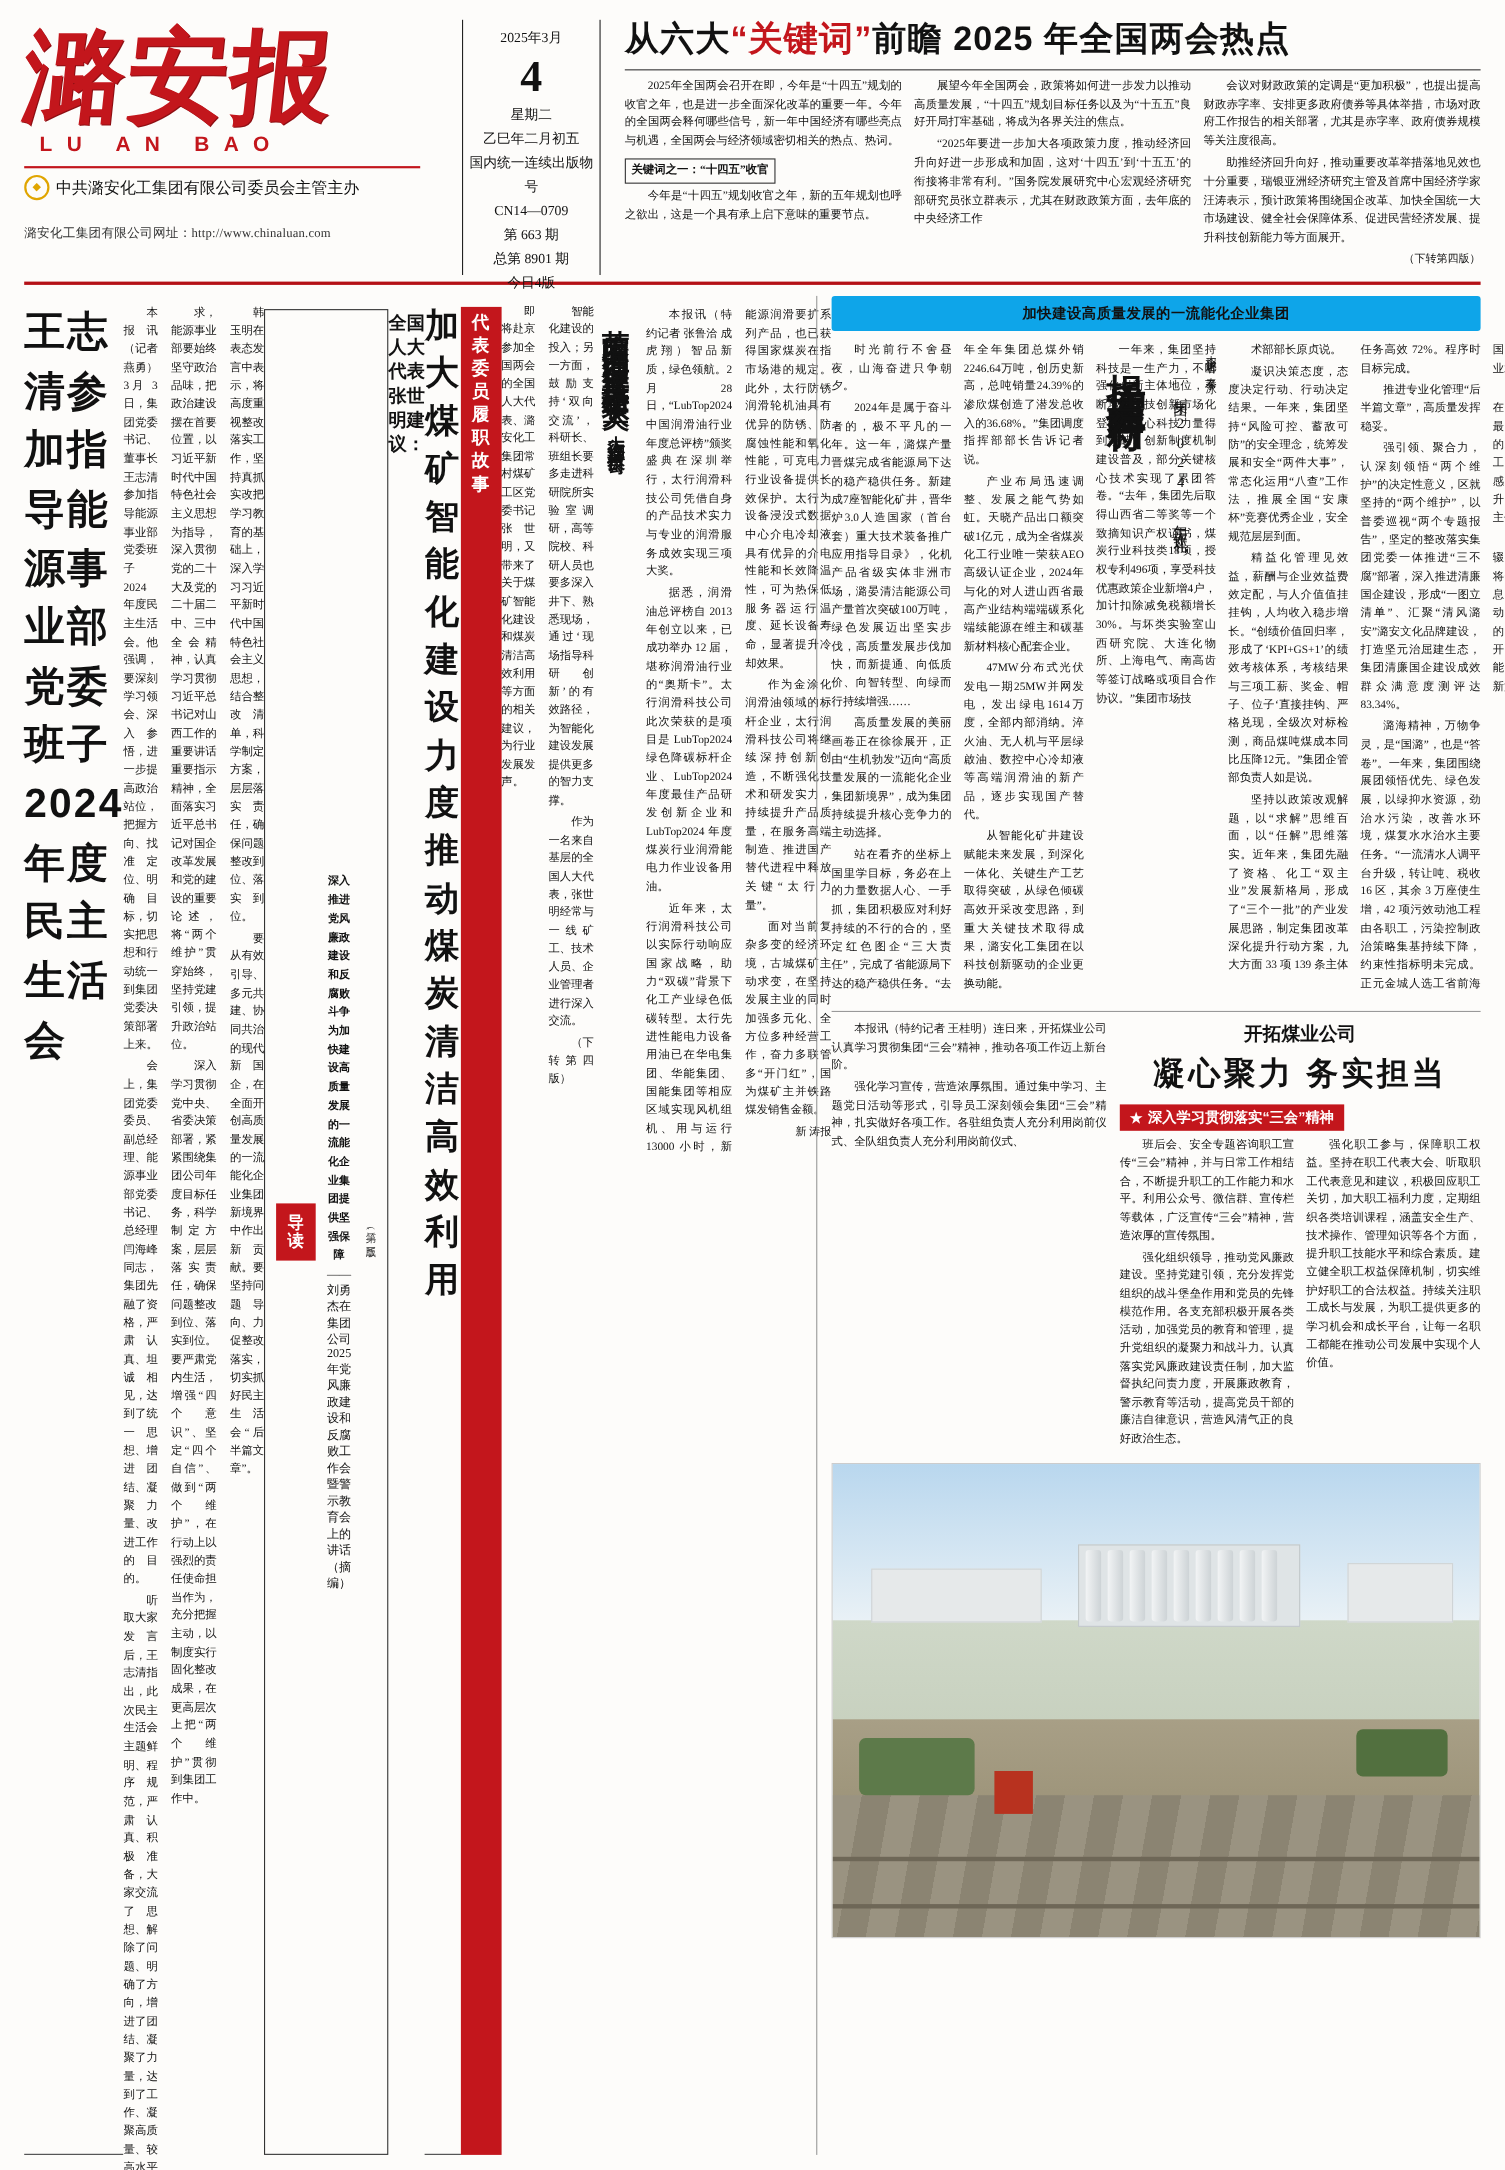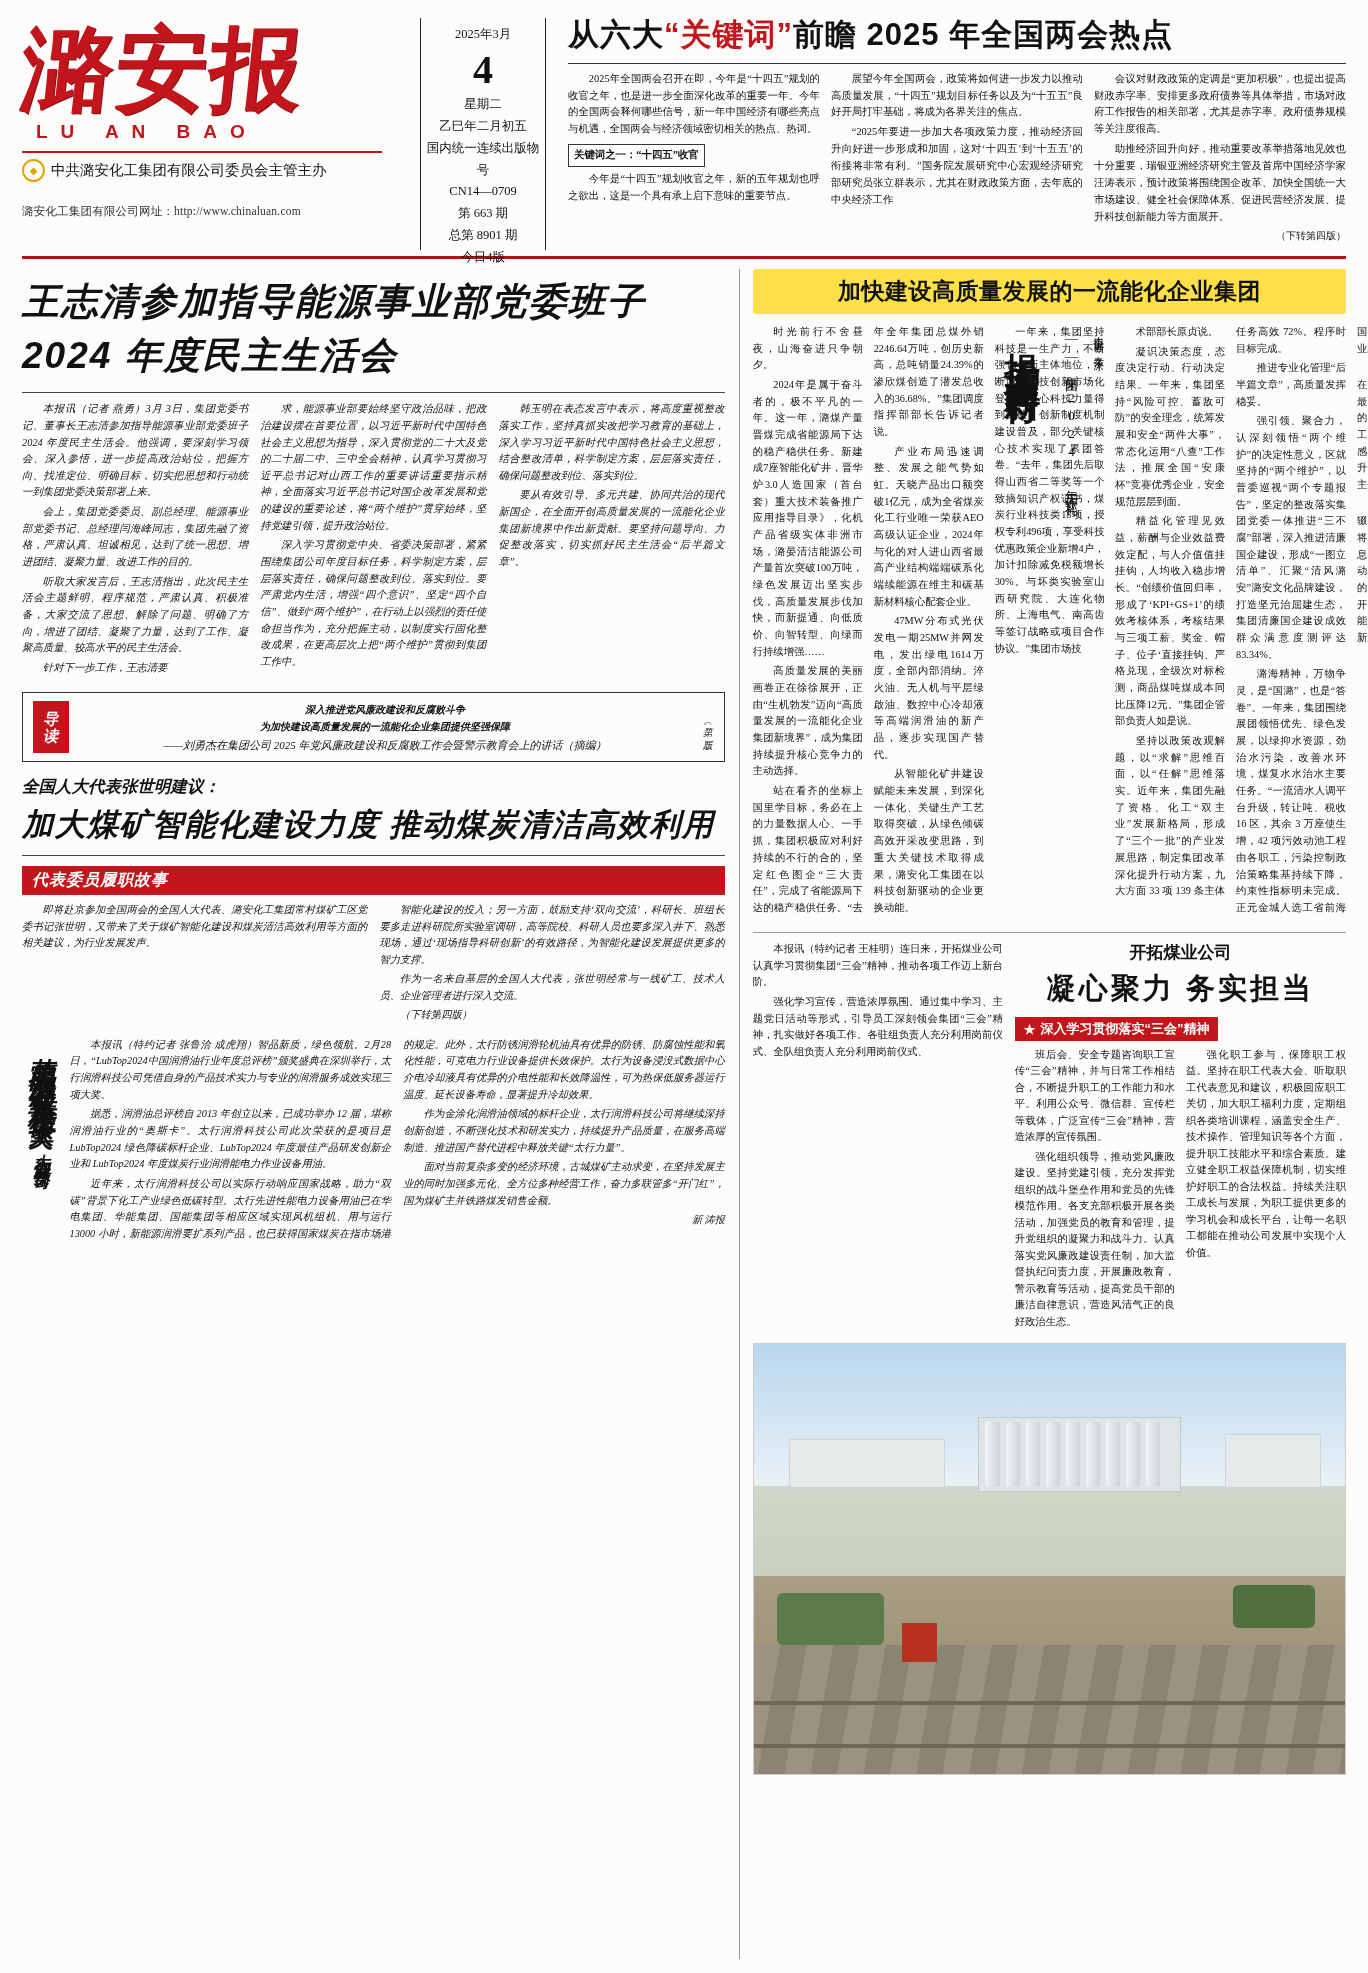--- a/index.html
+++ b/index.html
@@ -53,21 +53,21 @@
   .top-cols .col{flex:1;}
   .top-cols p{margin:0 0 3px 0;text-indent:2em;}
   .kw-box{
     border:1.1px solid #333;display:inline-block;padding:2px 5px;margin:3px 0 4px 0;
     font-size:10.4px;font-weight:bold;
   }
   .sig{text-align:right;font-size:10px;margin-top:2px;}
 
   
   .body-wrap{display:flex;gap:14px;margin-top:10px;height:1690px;}
-  .col-left{width:706px;display:flex;flex-direction:column;font-style:italic;}
+  .col-left{width:706px;display:flex;flex-direction:row;}
   .col-right{width:596px;display:flex;flex-direction:column;border-left:1.2px solid #999;padding-left:13px;}
 
   
   .lead-title{
     font-family:"Liberation Sans",sans-serif;
     font-weight:bold;font-size:37px;line-height:1.45;letter-spacing:2px;
     padding:6px 0 10px 0;border-bottom:1.2px solid #444;
   }
   .lead-body{display:flex;gap:12px;margin-top:8px;font-size:10.4px;line-height:1.6;text-align:justify;}
   .lead-body .col{flex:1;}
@@ -109,22 +109,22 @@
     font-family:"Liberation Sans",sans-serif;font-weight:bold;
     font-size:25px;letter-spacing:4px;line-height:1.5;
     height:420px;
   }
   .vtitle .sm{font-size:16px;letter-spacing:3px;}
   .bl-text{flex:1;font-size:10.3px;line-height:1.62;text-align:justify;columns:2;column-gap:12px;}
   .bl-text p{margin:0 0 3px 0;text-indent:2em;}
 
   
   .yellow-banner{
-    background:#fde047;border-radius:3px;padding:7px 10px;text-align:center;
-    font-family:Liberation Sans, sans-serif;font-weight:bold;font-size:23px;letter-spacing:.5px;
+    background:#0ea5e9;border-radius:3px;padding:7px 10px;text-align:center;
+    font-family:Liberation Sans, sans-serif;font-weight:bold;font-size:13px;letter-spacing:.5px;
   }
   .right-main{display:flex;gap:10px;margin-top:10px;height:600px;}
   .rm-text{flex:1;font-size:10.3px;line-height:1.62;text-align:justify;columns:2;column-gap:11px;}
   .rm-text p{margin:0 0 3px 0;text-indent:2em;}
   .vhead{
     writing-mode:vertical-rl;text-orientation:upright;
     font-family:"Liberation Sans",sans-serif;font-weight:bold;
     font-size:36px;letter-spacing:6px;line-height:1.35;color:#111;
     padding:0 4px;
   }

